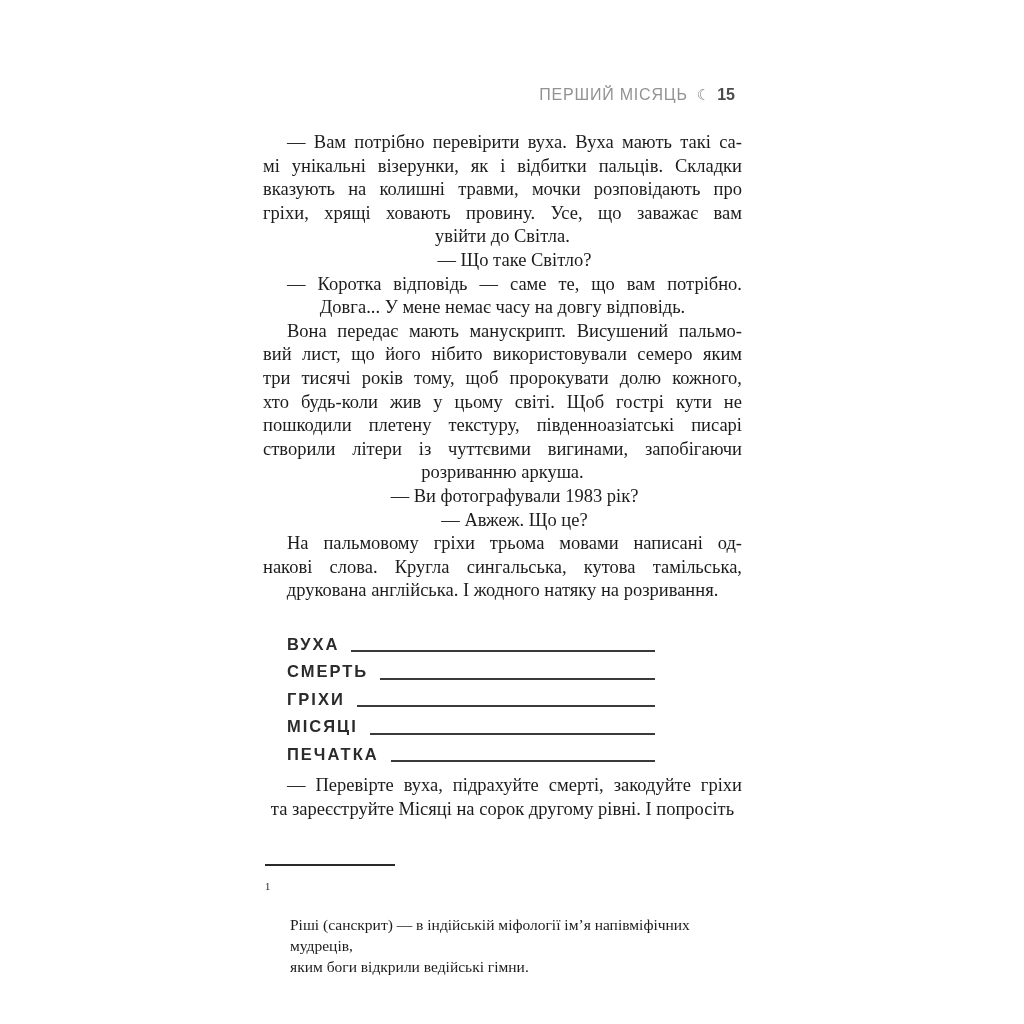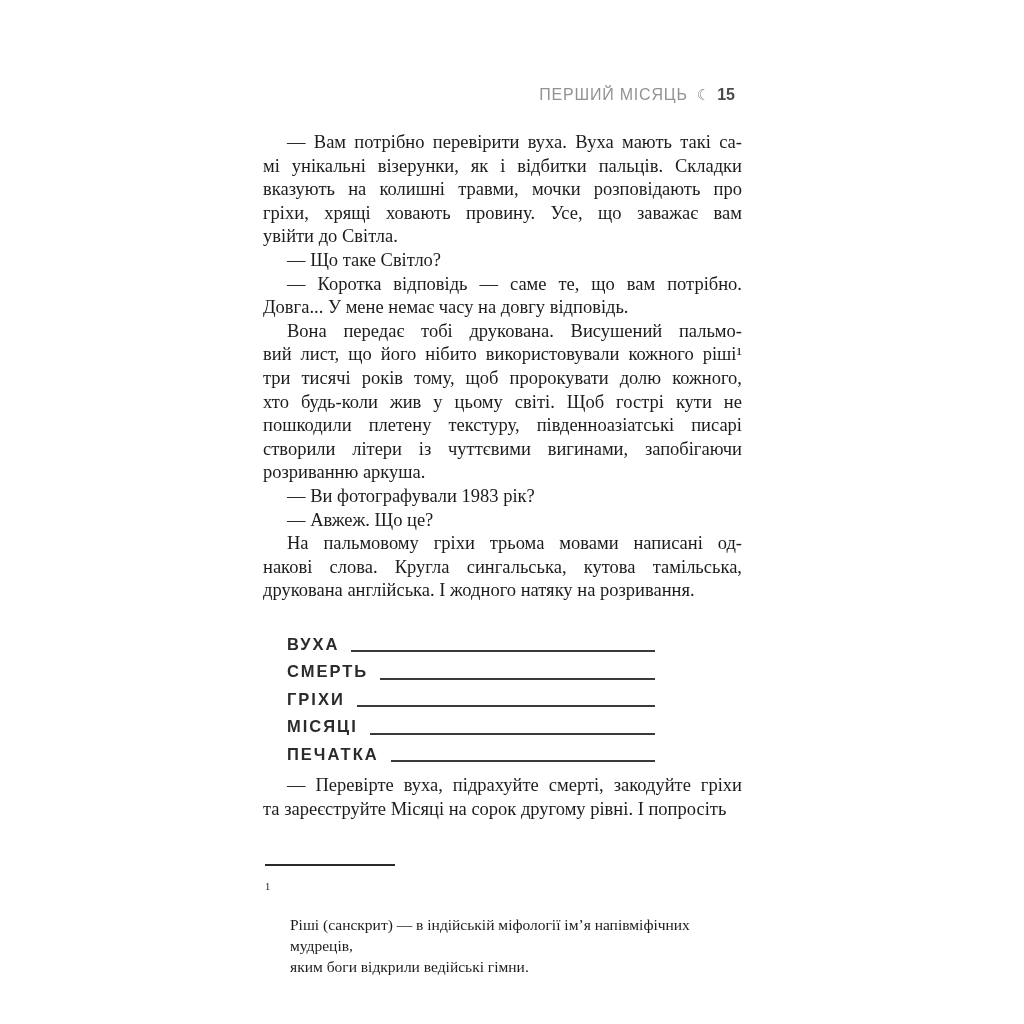--- a/index.html
+++ b/index.html
@@ -17,21 +17,21 @@
   .moon { margin-left:9px; font-size:15px; color:#8a8a8a; letter-spacing:0; }
   .pagenum { color:#4b4b4b; font-weight:bold; margin-left:7px; letter-spacing:0; }
 
   .body {
     position:absolute; left:263px; top:131px; width:479px;
     font-size:18.5px; line-height:23.6px; color:#1c1c1c;
   }
   .line { min-height:23.6px; }
   .line.j { text-align:justify; text-align-last:justify; }
   .line.indent { text-indent:24px; }
-  .line.plain { white-space:nowrap; }
+  .line.plain { white-space:nowrap;text-align:center; }
 
   .form-list { margin:26px 0 0 24px; width:368px; }
   .form-row {
     display:flex; align-items:flex-end; height:27.5px;
     font-family:Liberation Sans, sans-serif; font-weight:bold;
     font-size:16.5px; letter-spacing:2px; color:#2b2b2b;
   }
   .form-line { flex:1; border-bottom:2px solid #3a3a3a; margin:0 0 4px 12px; }
 
   .para.after-list { margin-top:8px; }
@@ -64,22 +64,22 @@
     <div class="para">
       <div class="line indent plain">— Що таке Світло?</div>
     </div>
 
     <div class="para">
       <div class="line indent j">— Коротка відповідь — саме те, що вам потрібно.</div>
       <div class="line plain">Довга... У мене немає часу на довгу відповідь.</div>
     </div>
 
     <div class="para">
-      <div class="line indent j">Вона передає тобі друкована. Висушений пальмо-</div>
-      <div class="line j">вий лист, що його нібито використовували кожного ріші¹</div>
+      <div class="line indent j">Вона передає мають манускрипт. Висушений пальмо-</div>
+      <div class="line j">вий лист, що його нібито використовували семеро яким</div>
       <div class="line j">три тисячі років тому, щоб пророкувати долю кожного,</div>
       <div class="line j">хто будь-коли жив у цьому світі. Щоб гострі кути не</div>
       <div class="line j">пошкодили плетену текстуру, південноазіатські писарі</div>
       <div class="line j">створили літери із чуттєвими вигинами, запобігаючи</div>
       <div class="line plain">розриванню аркуша.</div>
     </div>
 
     <div class="para">
       <div class="line indent plain">— Ви фотографували 1983 рік?</div>
     </div>

